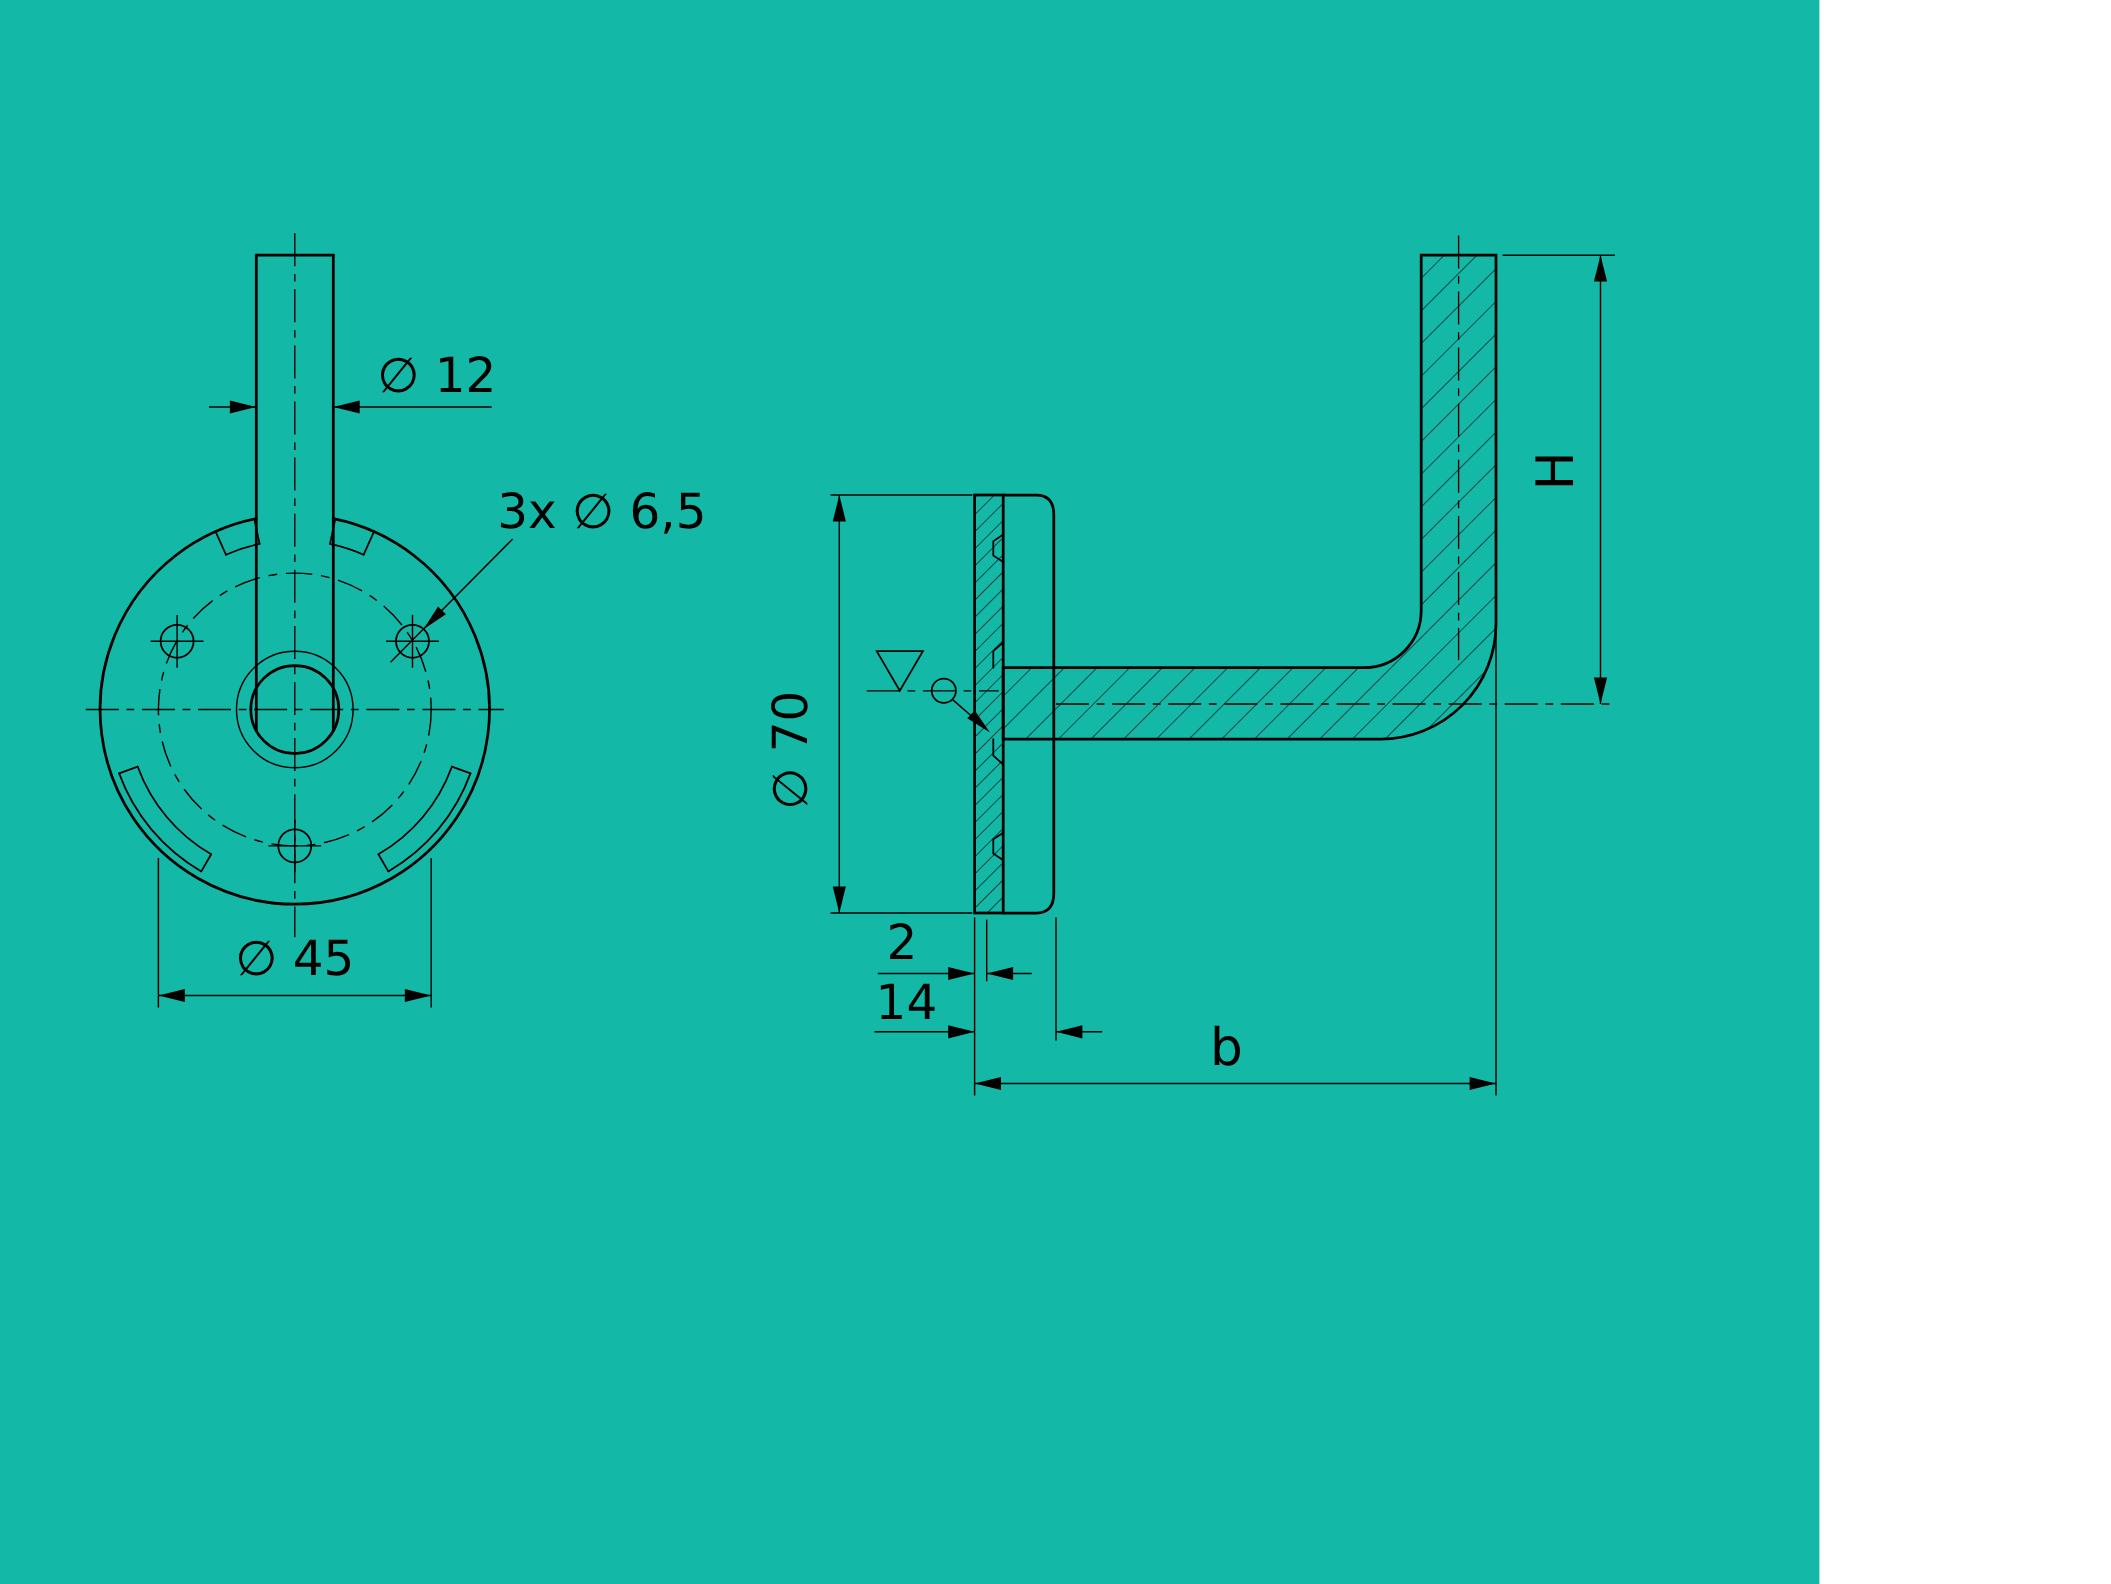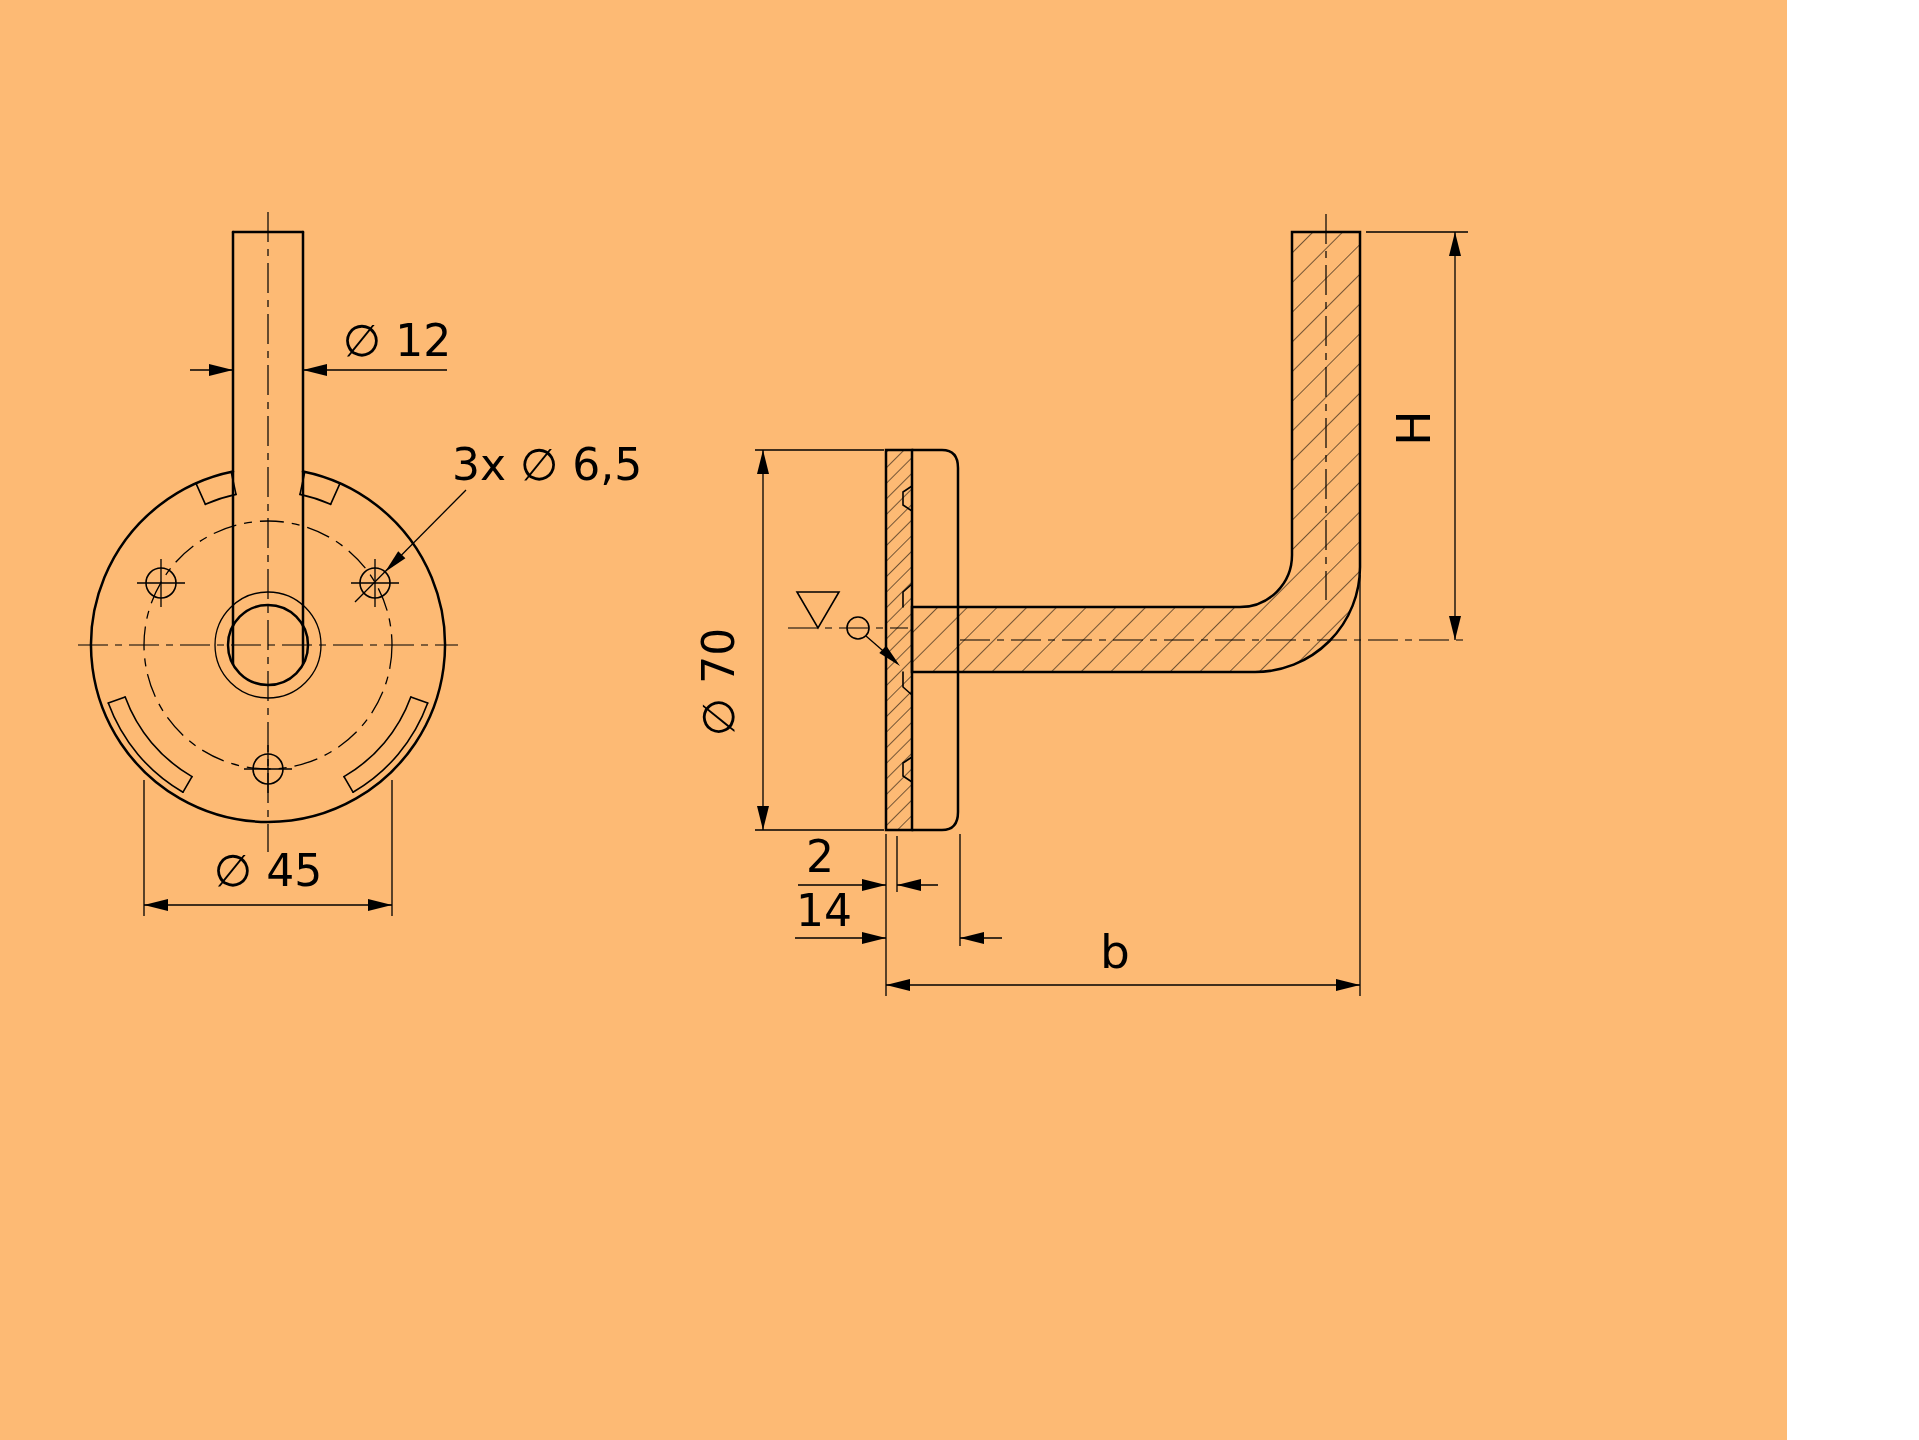--- a/index.html
+++ b/index.html
@@ -1,16 +1,16 @@
 <!DOCTYPE html>
 <html><head>
 <meta charset="utf-8">
 <style>
   html,body{margin:0;padding:0;background:#ffffff;}
-  .canvas{position:relative;width:1787px;height:1440px;background:#fdba74;overflow:hidden;font-family:"DejaVu Sans",sans-serif;}
+  .canvas{position:relative;width:1654px;height:1440px;background:#14b8a6;overflow:hidden;font-family:"DejaVu Sans",sans-serif;}
   svg{position:absolute;left:0;top:0;}
   .outline{stroke:#000;stroke-width:2.5;fill:none;stroke-linecap:round;}
   .part{stroke:#000;stroke-width:2.5;}
   .detail{stroke:#000;stroke-width:1.6;fill:none;stroke-linecap:round;}
   .thin{stroke:#000;stroke-width:1.3;fill:none;}
   .center{stroke:#000;stroke-width:1.2;fill:none;stroke-dasharray:30 7 7 7;}
   .hidden-dash{stroke:#000;stroke-width:1.3;fill:none;stroke-dasharray:24 8 8 8;}
   .arrow{fill:#000;stroke:none;}
   text{fill:#000;font-family:"DejaVu Sans",sans-serif;font-size:44px;}
   .big{font-size:47px;}

